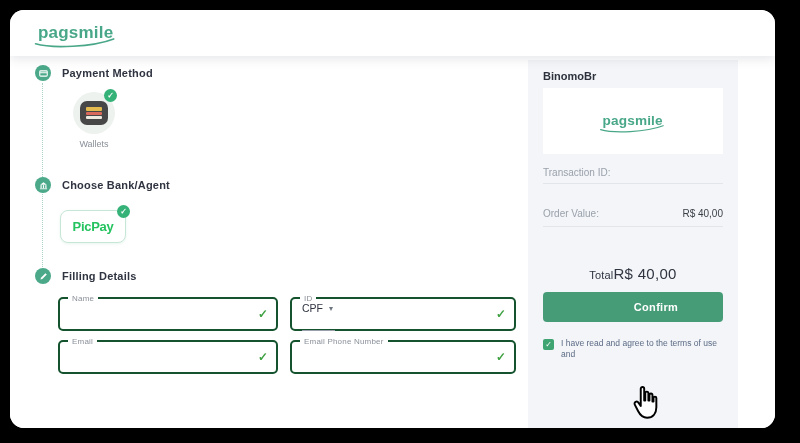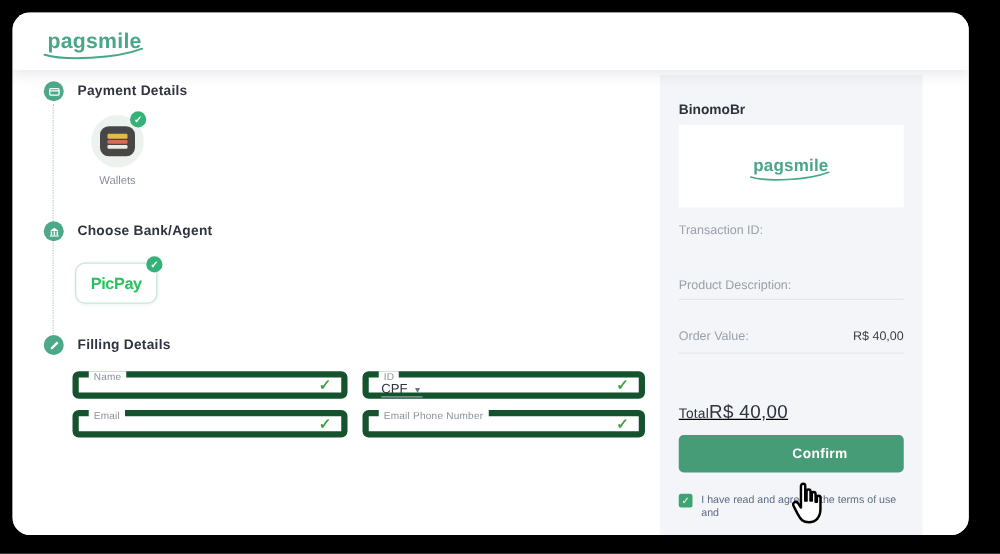--- a/index.html
+++ b/index.html
@@ -63,63 +63,63 @@
     display:flex; align-items:center; justify-content:center; cursor:pointer;
     box-shadow:0 1px 3px rgba(40,160,100,.10);
   }
   .picpay-text{ color:#24C35F; font-weight:700; font-size:13px; letter-spacing:-.3px; }
   
   .form-grid{
     position:absolute; left:48px; top:241px;
     display:grid; grid-template-columns:220px 226px; column-gap:12px; row-gap:9px;
   }
   .field{
-    position:relative; height:22px; border:5px solid #14532d; border-radius:5px; background:#fff;
+    position:relative; height:34px; border:2px solid #14532d; border-radius:5px; background:#fff;
   }
   .field-label{
     position:absolute; top:-5px; left:8px; background:#fff; padding:0 4px;
     font-size:8px; color:#8A9099; letter-spacing:.2px; white-space:nowrap;
   }
   .field input{
     position:absolute; left:8px; top:2px; width:70%; height:17px; border:none; outline:none;
     font-size:10px; color:#2F3440; background:transparent; font-family:"Liberation Sans",sans-serif;
   }
   .field-check{
     position:absolute; right:8px; top:50%; transform:translateY(-50%);
     color:#3FA142; font-size:12px; font-weight:700;
   }
   .select-mini{
     position:absolute; left:10px; top:3px; display:flex; align-items:center; gap:6px;
-    border-bottom:1px solid #9AA1AB; padding:0 2px 0 0; cursor:pointer;
+    border-bottom:1px solid #9AA1AB; padding:0 2px 16px 0; cursor:pointer;
   }
   .select-value{ font-size:10.5px; color:#2F3440; }
   .select-caret{ font-size:8px; color:#6E7681; }
   
   .sidebar{
     position:absolute; left:518px; top:4px; bottom:0; width:210px;
     background:#F3F5F8; padding:10px 15px 0;
   }
   .timer-row{ display:flex; align-items:center; gap:8px; margin-top:3px; }
   .timer-icon{ width:15px; height:15px; border-radius:50%; background:#4BA98A;
     display:flex; align-items:center; justify-content:center; }
   .timer-label{ font-size:9.5px; color:#67707C; }
   .timer-value{ font-size:10px; font-weight:700; color:#2C313C; letter-spacing:.2px; }
-  .merchant{ margin-top:12px; font-size:11px; font-weight:700; color:#2C313C; }
+  .merchant{ font-size:11px; font-weight:700; color:#2C313C; }
   .logo-box{ margin-top:6px; height:66px; background:#fff;
     display:flex; align-items:center; justify-content:center; }
   .logo-box .logo{ transform:scale(.8); }
   .hide-link{ margin-top:5px; text-align:right; font-size:10px; color:#4D7DFB; cursor:pointer; }
   .sb-label{ font-size:10px; color:#9AA1AB; }
   .sb-tid{ margin-top:13px; }
   .sb-pdesc{ margin-top:33px; }
   .divider{ border-top:1px solid #E2E5EA; margin-top:5px; }
   .sb-row{ display:flex; justify-content:space-between; align-items:center; margin-top:24px; }
   .sb-row .sb-val{ font-size:10px; color:#3A3F47; }
   .div2{ margin-top:7px; }
-  .total-row{ display:flex; justify-content:flex-start; align-items:baseline; margin-top:38px;text-decoration:underline; }
+  .total-row{ display:flex; justify-content:center; align-items:baseline; margin-top:38px; }
   .total-label{ font-size:11px; color:#2F3440; font-weight:400; letter-spacing:.2px; }
   .total-value{ font-size:15px; color:#2F3440; letter-spacing:.3px; }
   .confirm-btn{
     margin-top:10px; width:100%; height:30px; border:none; border-radius:4px;
     background:#479C78; color:#fff; font-size:11px; font-weight:700; letter-spacing:.3px;
     cursor:pointer; font-family:"Liberation Sans",sans-serif;padding-left:46px;
   }
   .terms-row{ margin-top:16px; display:flex; gap:7px; align-items:flex-start; }
   .terms-check{ width:11px; height:11px; min-width:11px; background:#3FA372; border-radius:2px;
     color:#fff; font-size:8px; line-height:11px; text-align:center; margin-top:1px; cursor:pointer; }
@@ -144,21 +144,21 @@
   <div class="content">
 
     <div class="dotline"></div>
 
     <div class="step-circle" style="left:25px; top:9px;">
       <svg width="9" height="9" viewBox="0 0 12 12">
           <rect x="1" y="2.5" width="10" height="7" rx="1.2" fill="none" stroke="#fff" stroke-width="1.4"></rect>
           <line x1="1" y1="5" x2="11" y2="5" stroke="#fff" stroke-width="1.4"></line>
         </svg>
     </div>
-    <div class="step-title" style="left:52px; top:11px;">Payment Details</div>
+    <div class="step-title" style="left:52px; top:11px;">Payment Method</div>
 
     <div class="wallet-tile">
       <div class="wallet-circle">
         <div class="wallet-body">
           <div class="wallet-card1"></div>
           <div class="wallet-card2"></div>
           <div class="wallet-card3"></div>
         </div>
         <span class="badge" style="right:-2px; top:-3px;">✓</span>
       </div>
@@ -223,21 +223,20 @@
           <span class="logo-text">pagsmile</span>
           <svg viewBox="0 0 100 12">
             <path d="M2 7 C22 13 72 11 98 1" stroke="#49A789" fill="none" stroke-width="2" stroke-linecap="round"></path>
           </svg>
         </span>
       </div>
 
 
       <div class="sb-label sb-tid">Transaction ID:</div>
 
-      <div class="sb-label sb-pdesc">Product Description:</div>
       <div class="divider"></div>
 
       <div class="sb-row">
         <span class="sb-label">Order Value:</span>
         <span class="sb-val">R$ 40,00</span>
       </div>
       <div class="divider div2"></div>
 
       <div class="total-row">
         <span class="total-label">Total</span>

